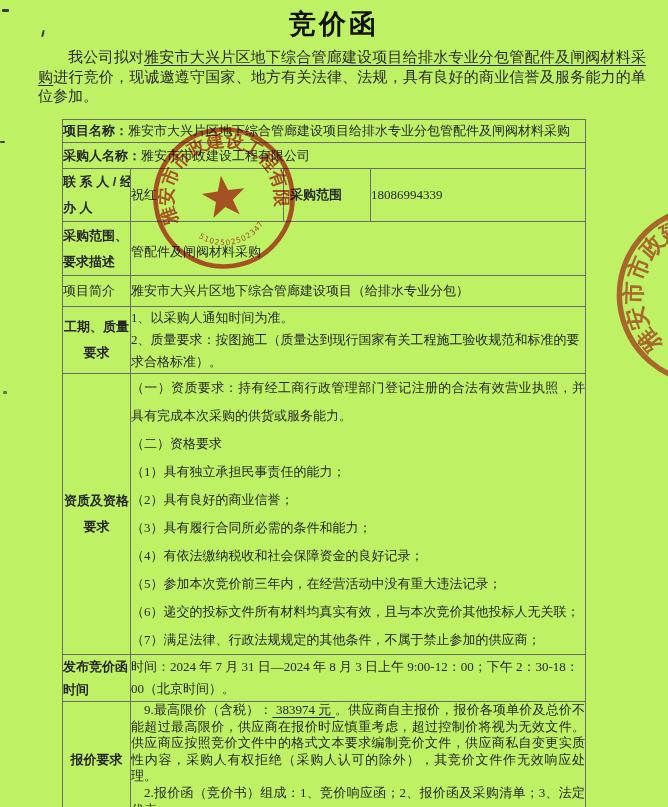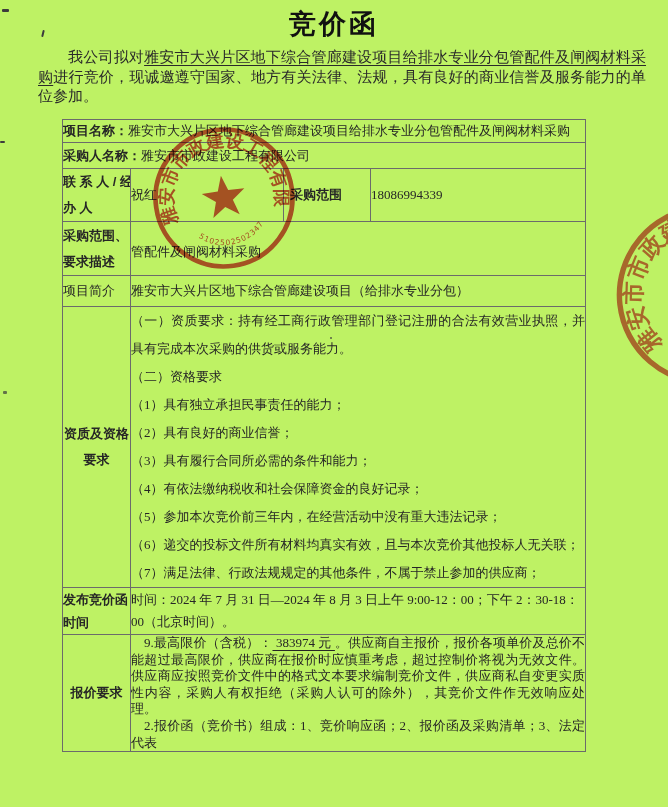--- a/index.html
+++ b/index.html
@@ -104,20 +104,30 @@
             <div class="lab-line">要求描述</div>
           </td>
       <td colspan="3" class="val top" style="padding-top:7px">管配件及闸阀材料采购</td>
     </tr>
 
     <tr style="height:31px">
       <td class="lab" style="font-weight:normal;font-family:'Liberation Serif',serif">项目简介</td>
       <td colspan="3" class="val">雅安市大兴片区地下综合管廊建设项目（给排水专业分包）</td>
     </tr>
 
+    <tr style="height:66px">
+      <td class="lab lab-center">
+            <div class="lab-line">工期、质量</div>
+            <div class="lab-line">要求</div>
+          </td>
+      <td colspan="3" class="qlines">
+            <div>1、以采购人通知时间为准。</div>
+            <div>2、质量要求：按图施工（质量达到现行国家有关工程施工验收规范和标准的要求合格标准）。</div>
+          </td>
+    </tr>
 
     <tr style="height:280px">
       <td class="lab lab-center">
             <div class="lab-line">资质及资格</div>
             <div class="lab-line">要求</div>
           </td>
       <td colspan="3" class="qual top">
             <div>（一）资质要求：持有经工商行政管理部门登记注册的合法有效营业执照，并具有完成本次采购的供货或服务能力。</div>
             <div>（二）资格要求</div>
             <div>（1）具有独立承担民事责任的能力；</div>

